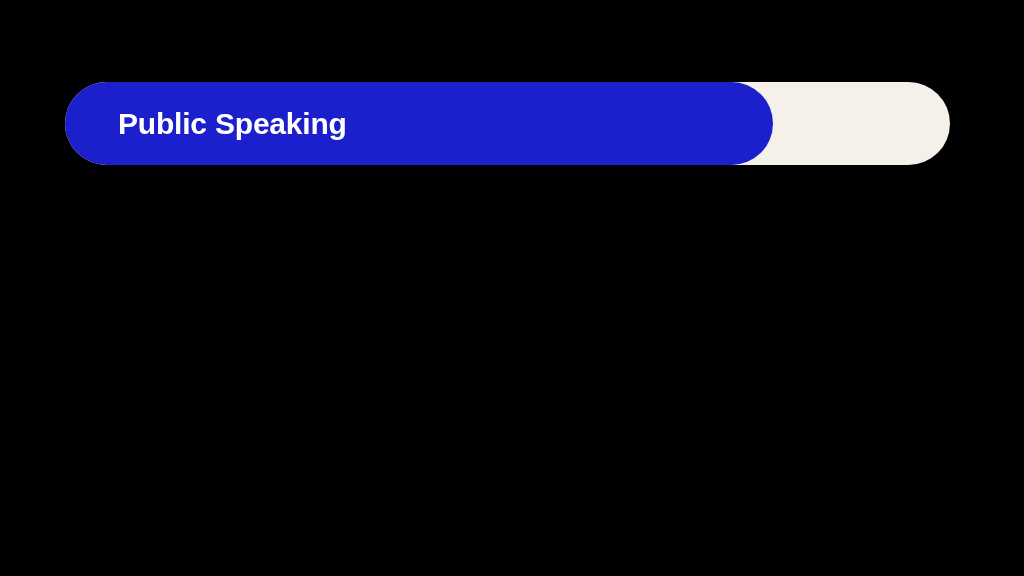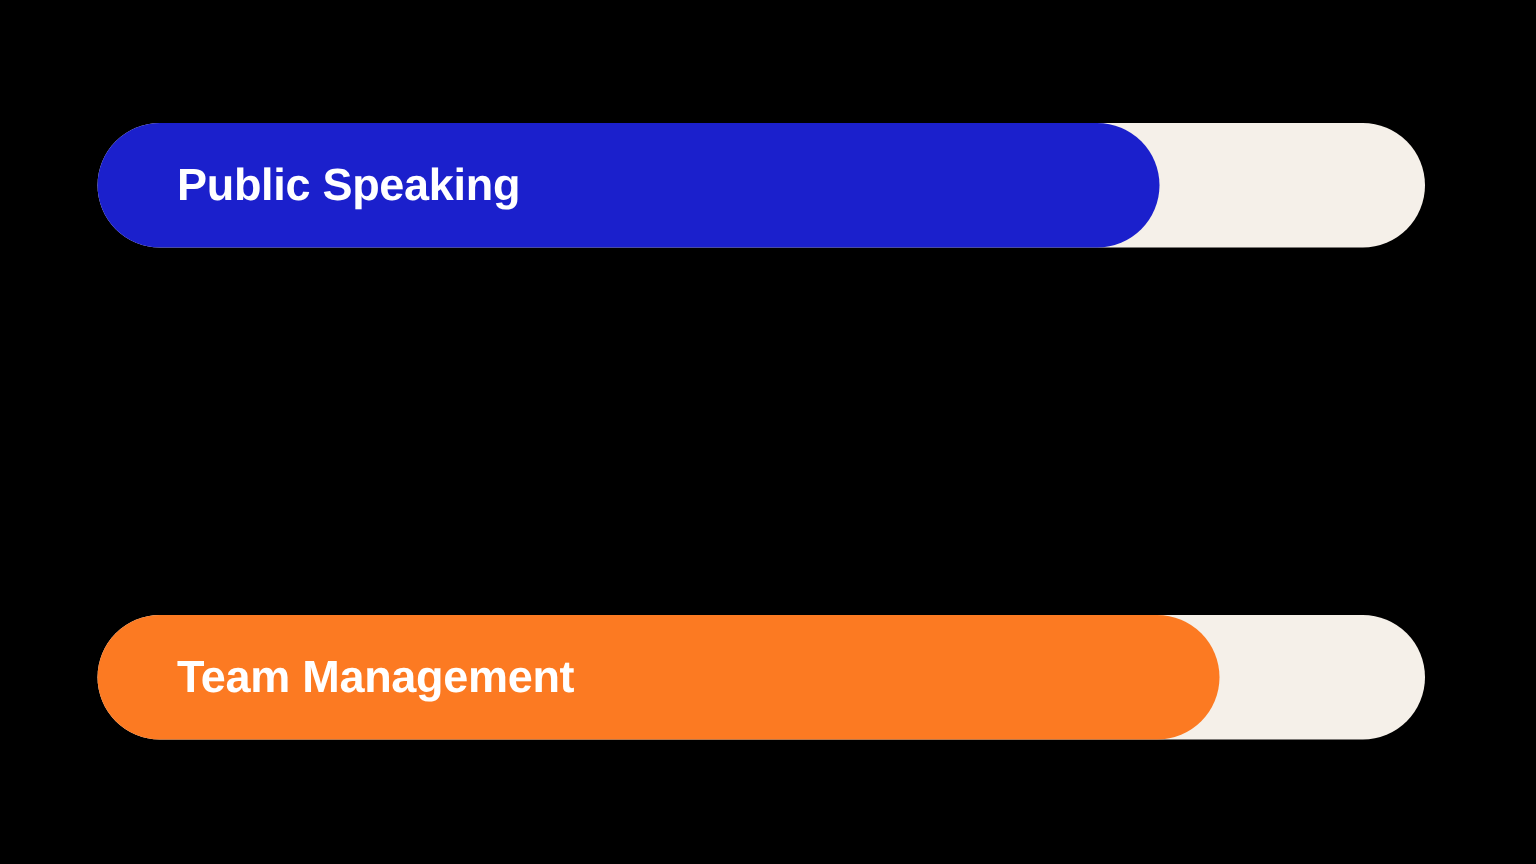--- a/index.html
+++ b/index.html
@@ -73,19 +73,14 @@
 
 <div id="stage" style="background: rgb(0, 0, 0);">
 
   <div class="bar-row row-0">
     <div class="bar-track" style="background: rgb(245, 240, 233);"></div>
     <div class="bar-fill" style="width: 80%; background: rgb(27, 32, 204);"></div>
     <div class="bar-label" style="color: rgb(255, 255, 255);">Public Speaking</div>
   </div>
 
 
-  <div class="bar-row row-2">
-    <div class="bar-track" style="background: rgb(245, 240, 233);"></div>
-    <div class="bar-fill" style="width: 84.5%; background: rgb(252, 122, 34);"></div>
-    <div class="bar-label" style="color: rgb(255, 255, 255);">Team Management</div>
-  </div>
 
 </div>
 
 </body></html>

